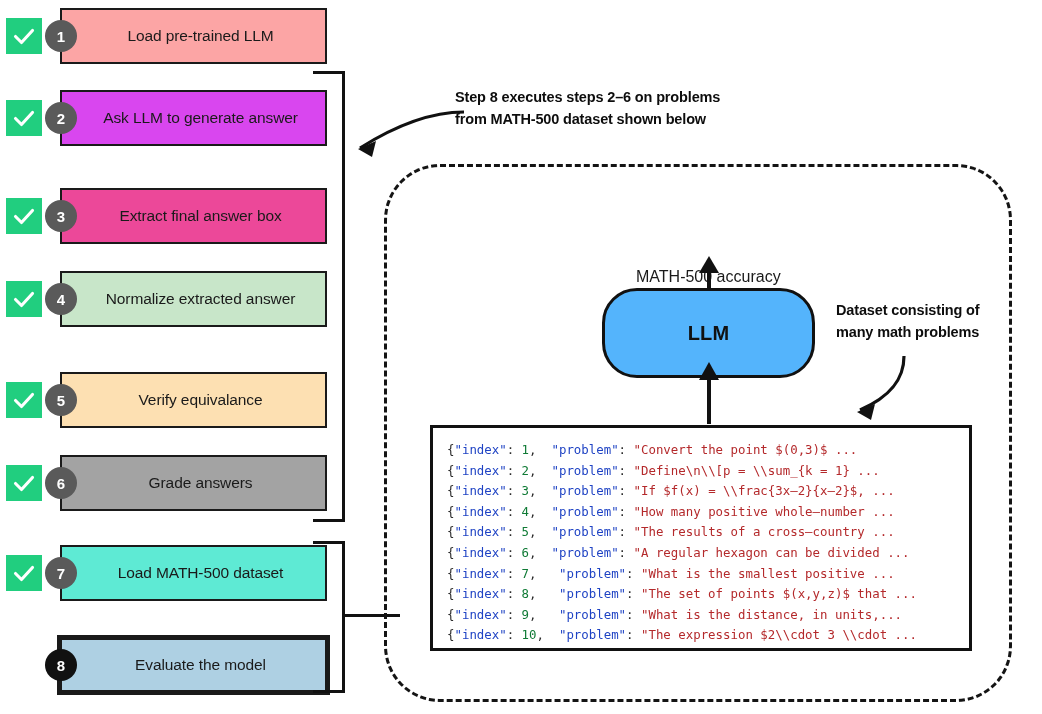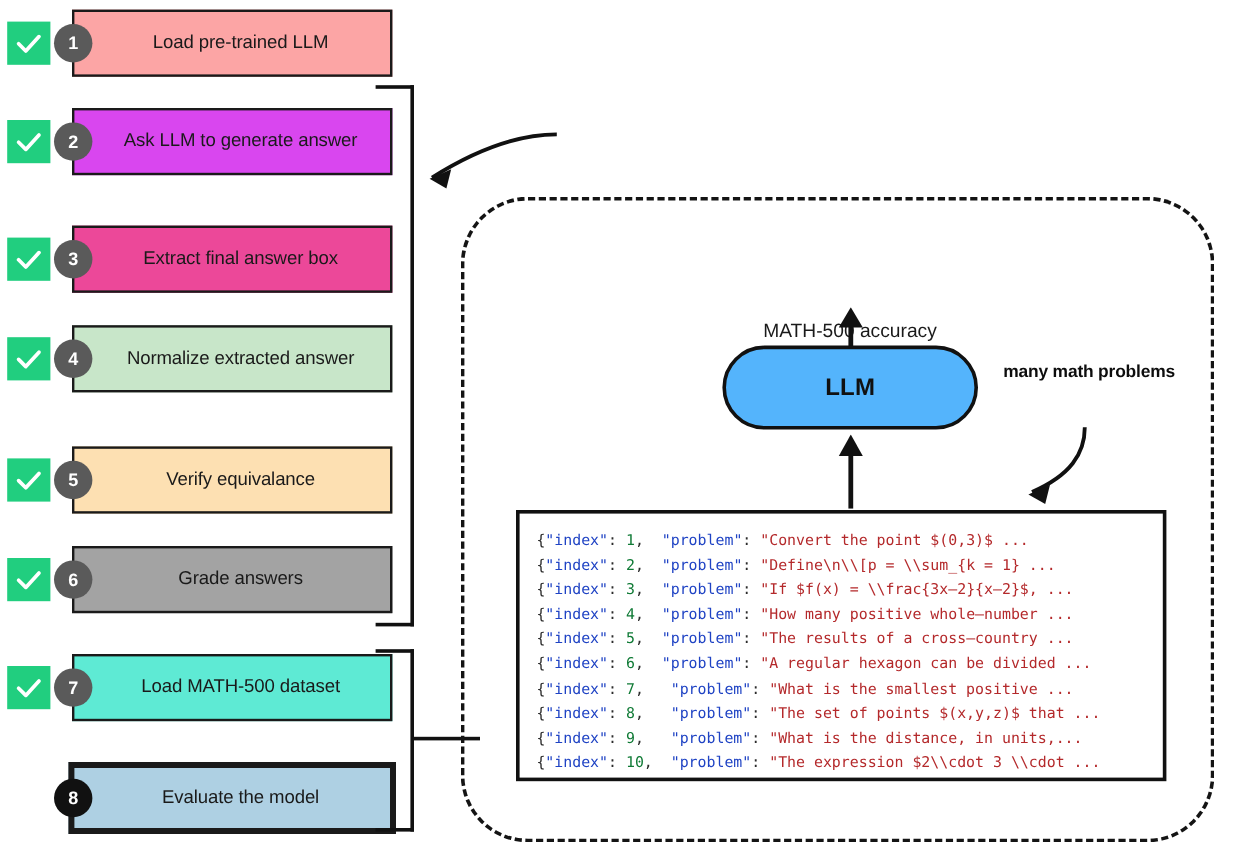--- a/index.html
+++ b/index.html
@@ -112,21 +112,21 @@
     line-height: 1.55;
     letter-spacing: -0.15px;
   }
 
   
   #llm-pill {
     position: absolute;
     left: 602px;
     top: 288px;
     width: 213px;
-    height: 70px;
+    height: 90px;
     background: #54b4fc;
     border: 3px solid #111111;
     border-radius: 35px;
     box-sizing: border-box;
     display: flex;
     align-items: center;
     justify-content: center;
   }
   #llm-pill span {
     font-size: 20px;
@@ -262,22 +262,27 @@
 
   <div class="bracket" style="left:313px; top:541px; width:32px; height:152px;"></div>
 
   <div class="hline" style="left:345px; top:614px; width:55px;"></div>
 
   <svg style="position:absolute; left:336px; top:96px; width:130px; height:70px; overflow:visible;">
     <path d="M128,16 C96,16 62,28 24,52" stroke="#111111" stroke-width="3.2" fill="none"></path>
     <path d="M22,53 L40,45 L36,61 Z" fill="#111111"></path>
   </svg>
 
+  <div class="annot" style="left:455px; top:86px;">
+    <div>Step 8 executes steps 2–6 on problems</div>
+    <div>from MATH-500 dataset shown below</div>
+  </div>
 
   <div class="annot" style="left:836px; top:299px;">
+    <div>Dataset consisting of</div>
     <div>many math problems</div>
   </div>
 
   <svg style="position:absolute; left:830px; top:352px; width:120px; height:70px; overflow:visible;">
     <path d="M74,4 C74,26 62,44 30,58" stroke="#111111" stroke-width="3.2" fill="none"></path>
     <path d="M27,60 L45,52 L41,68 Z" fill="#111111"></path>
   </svg>
 
   <div id="dashed-box"></div>
 

